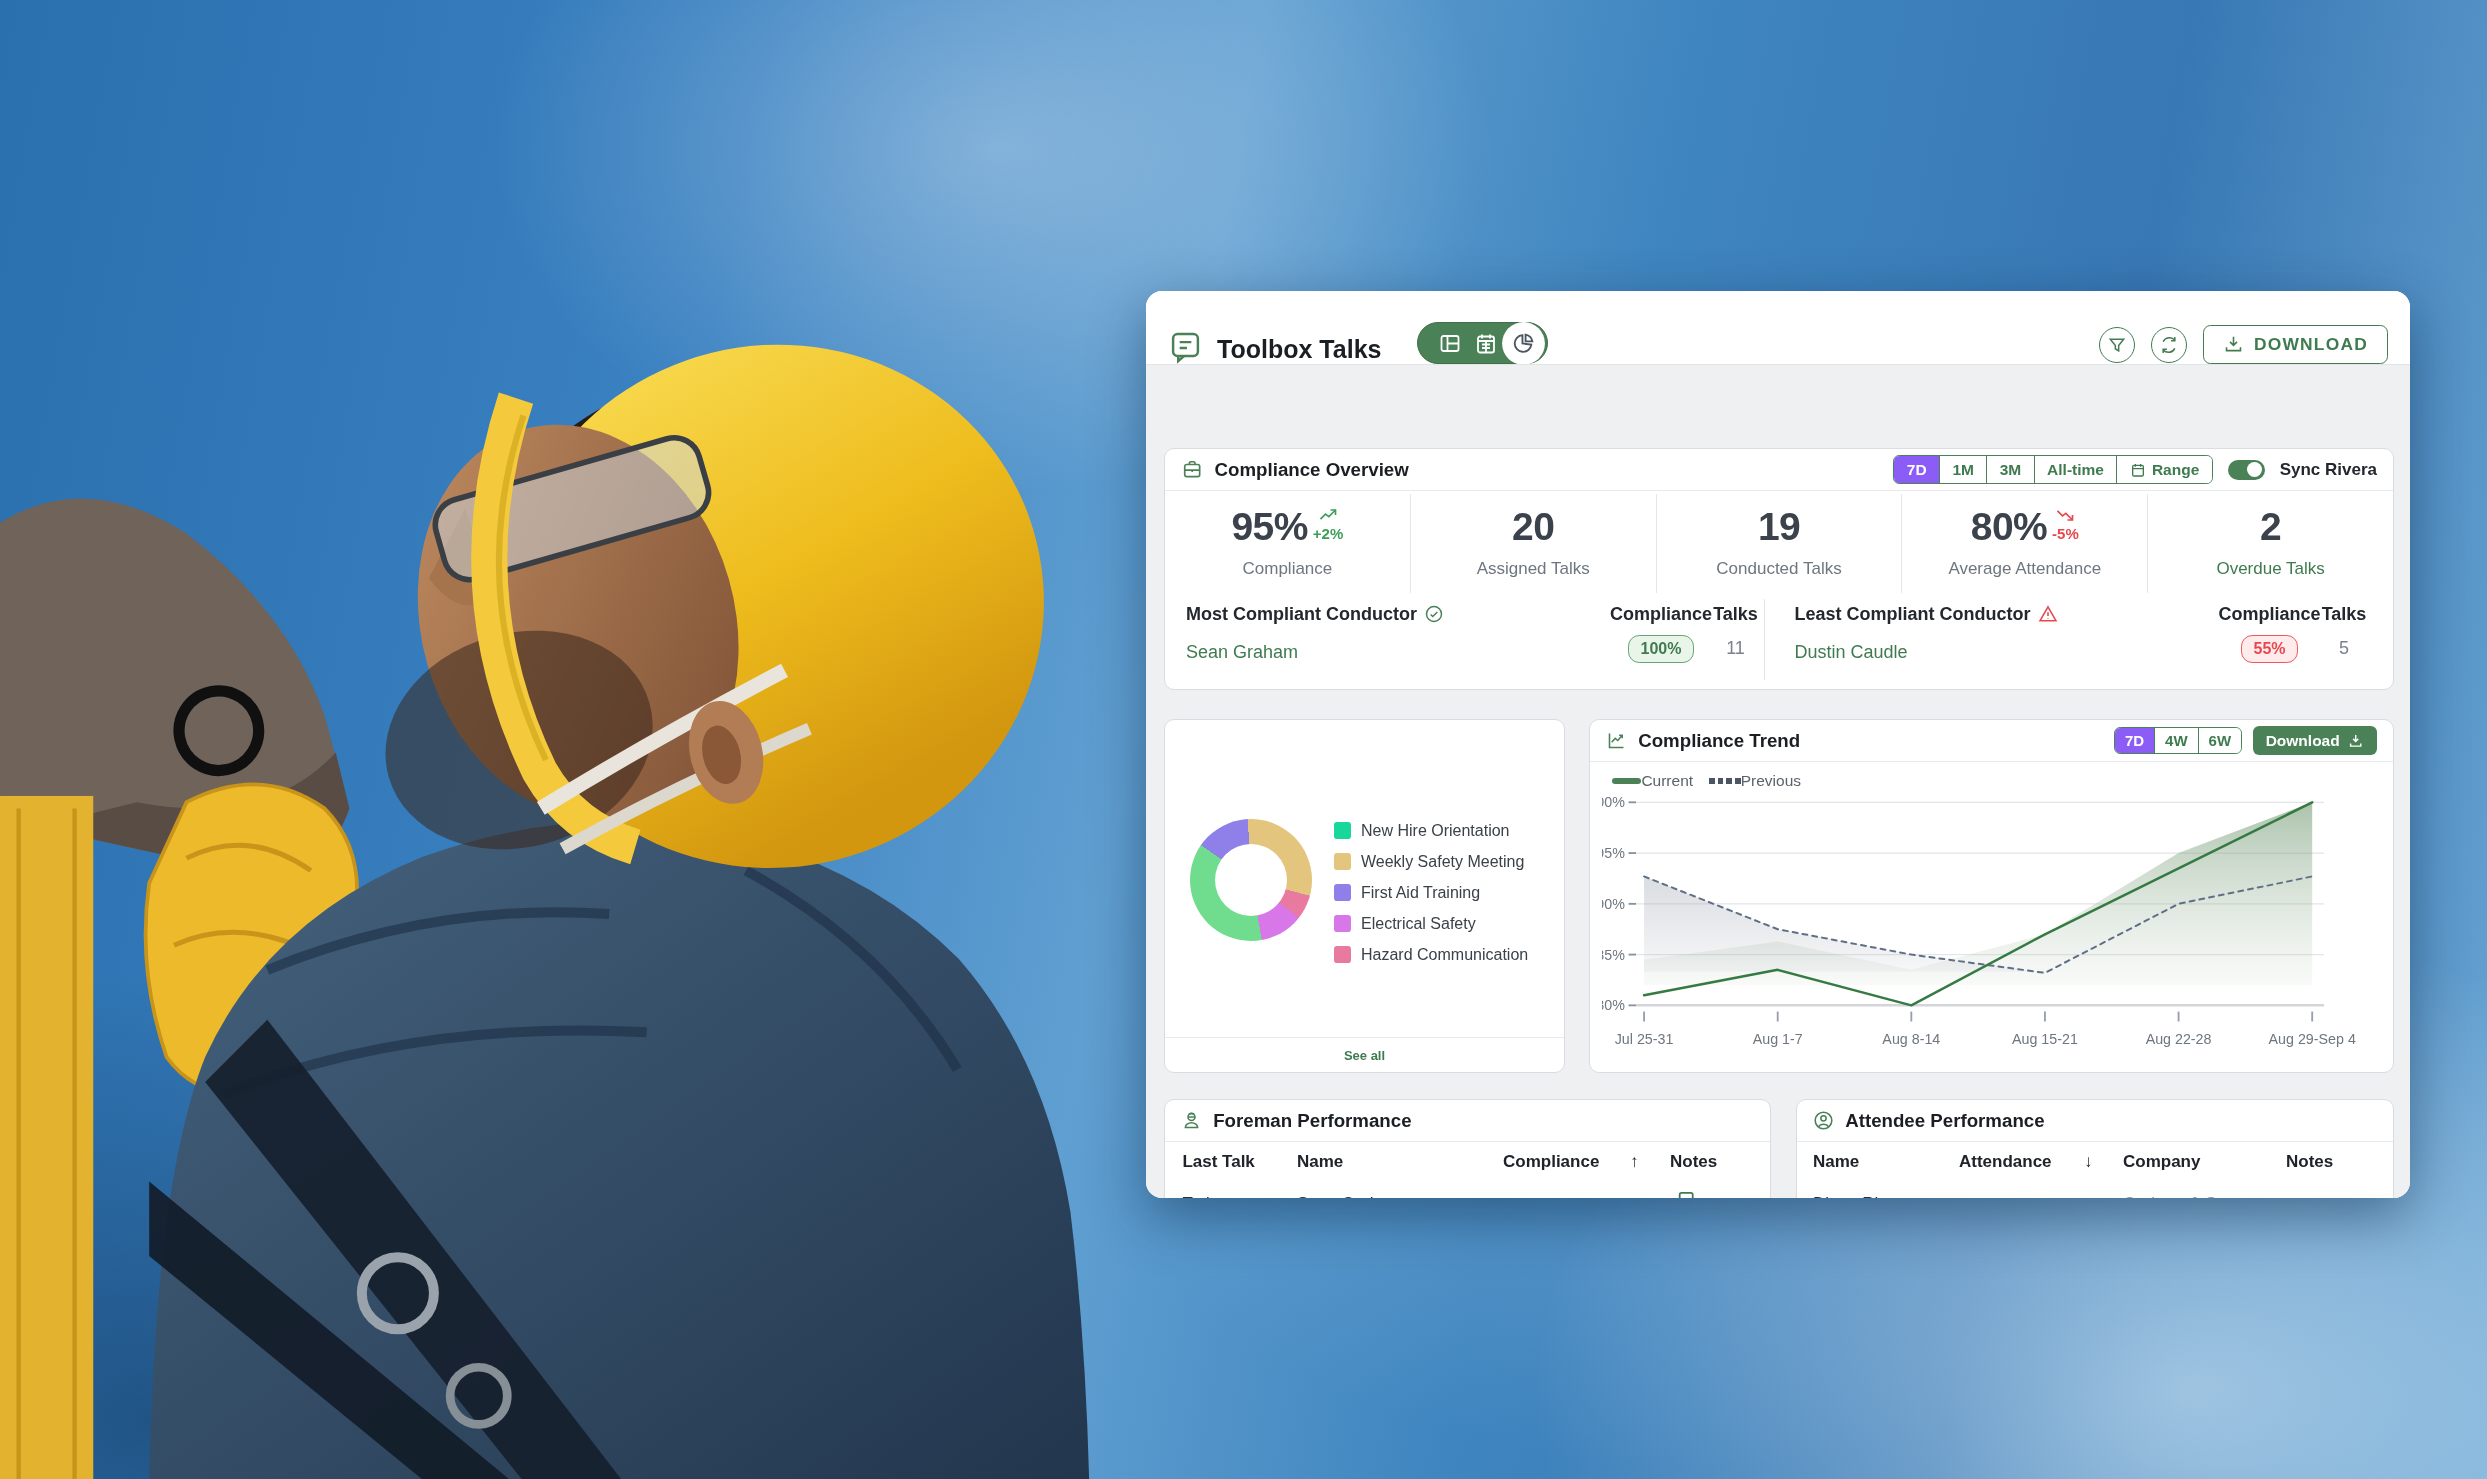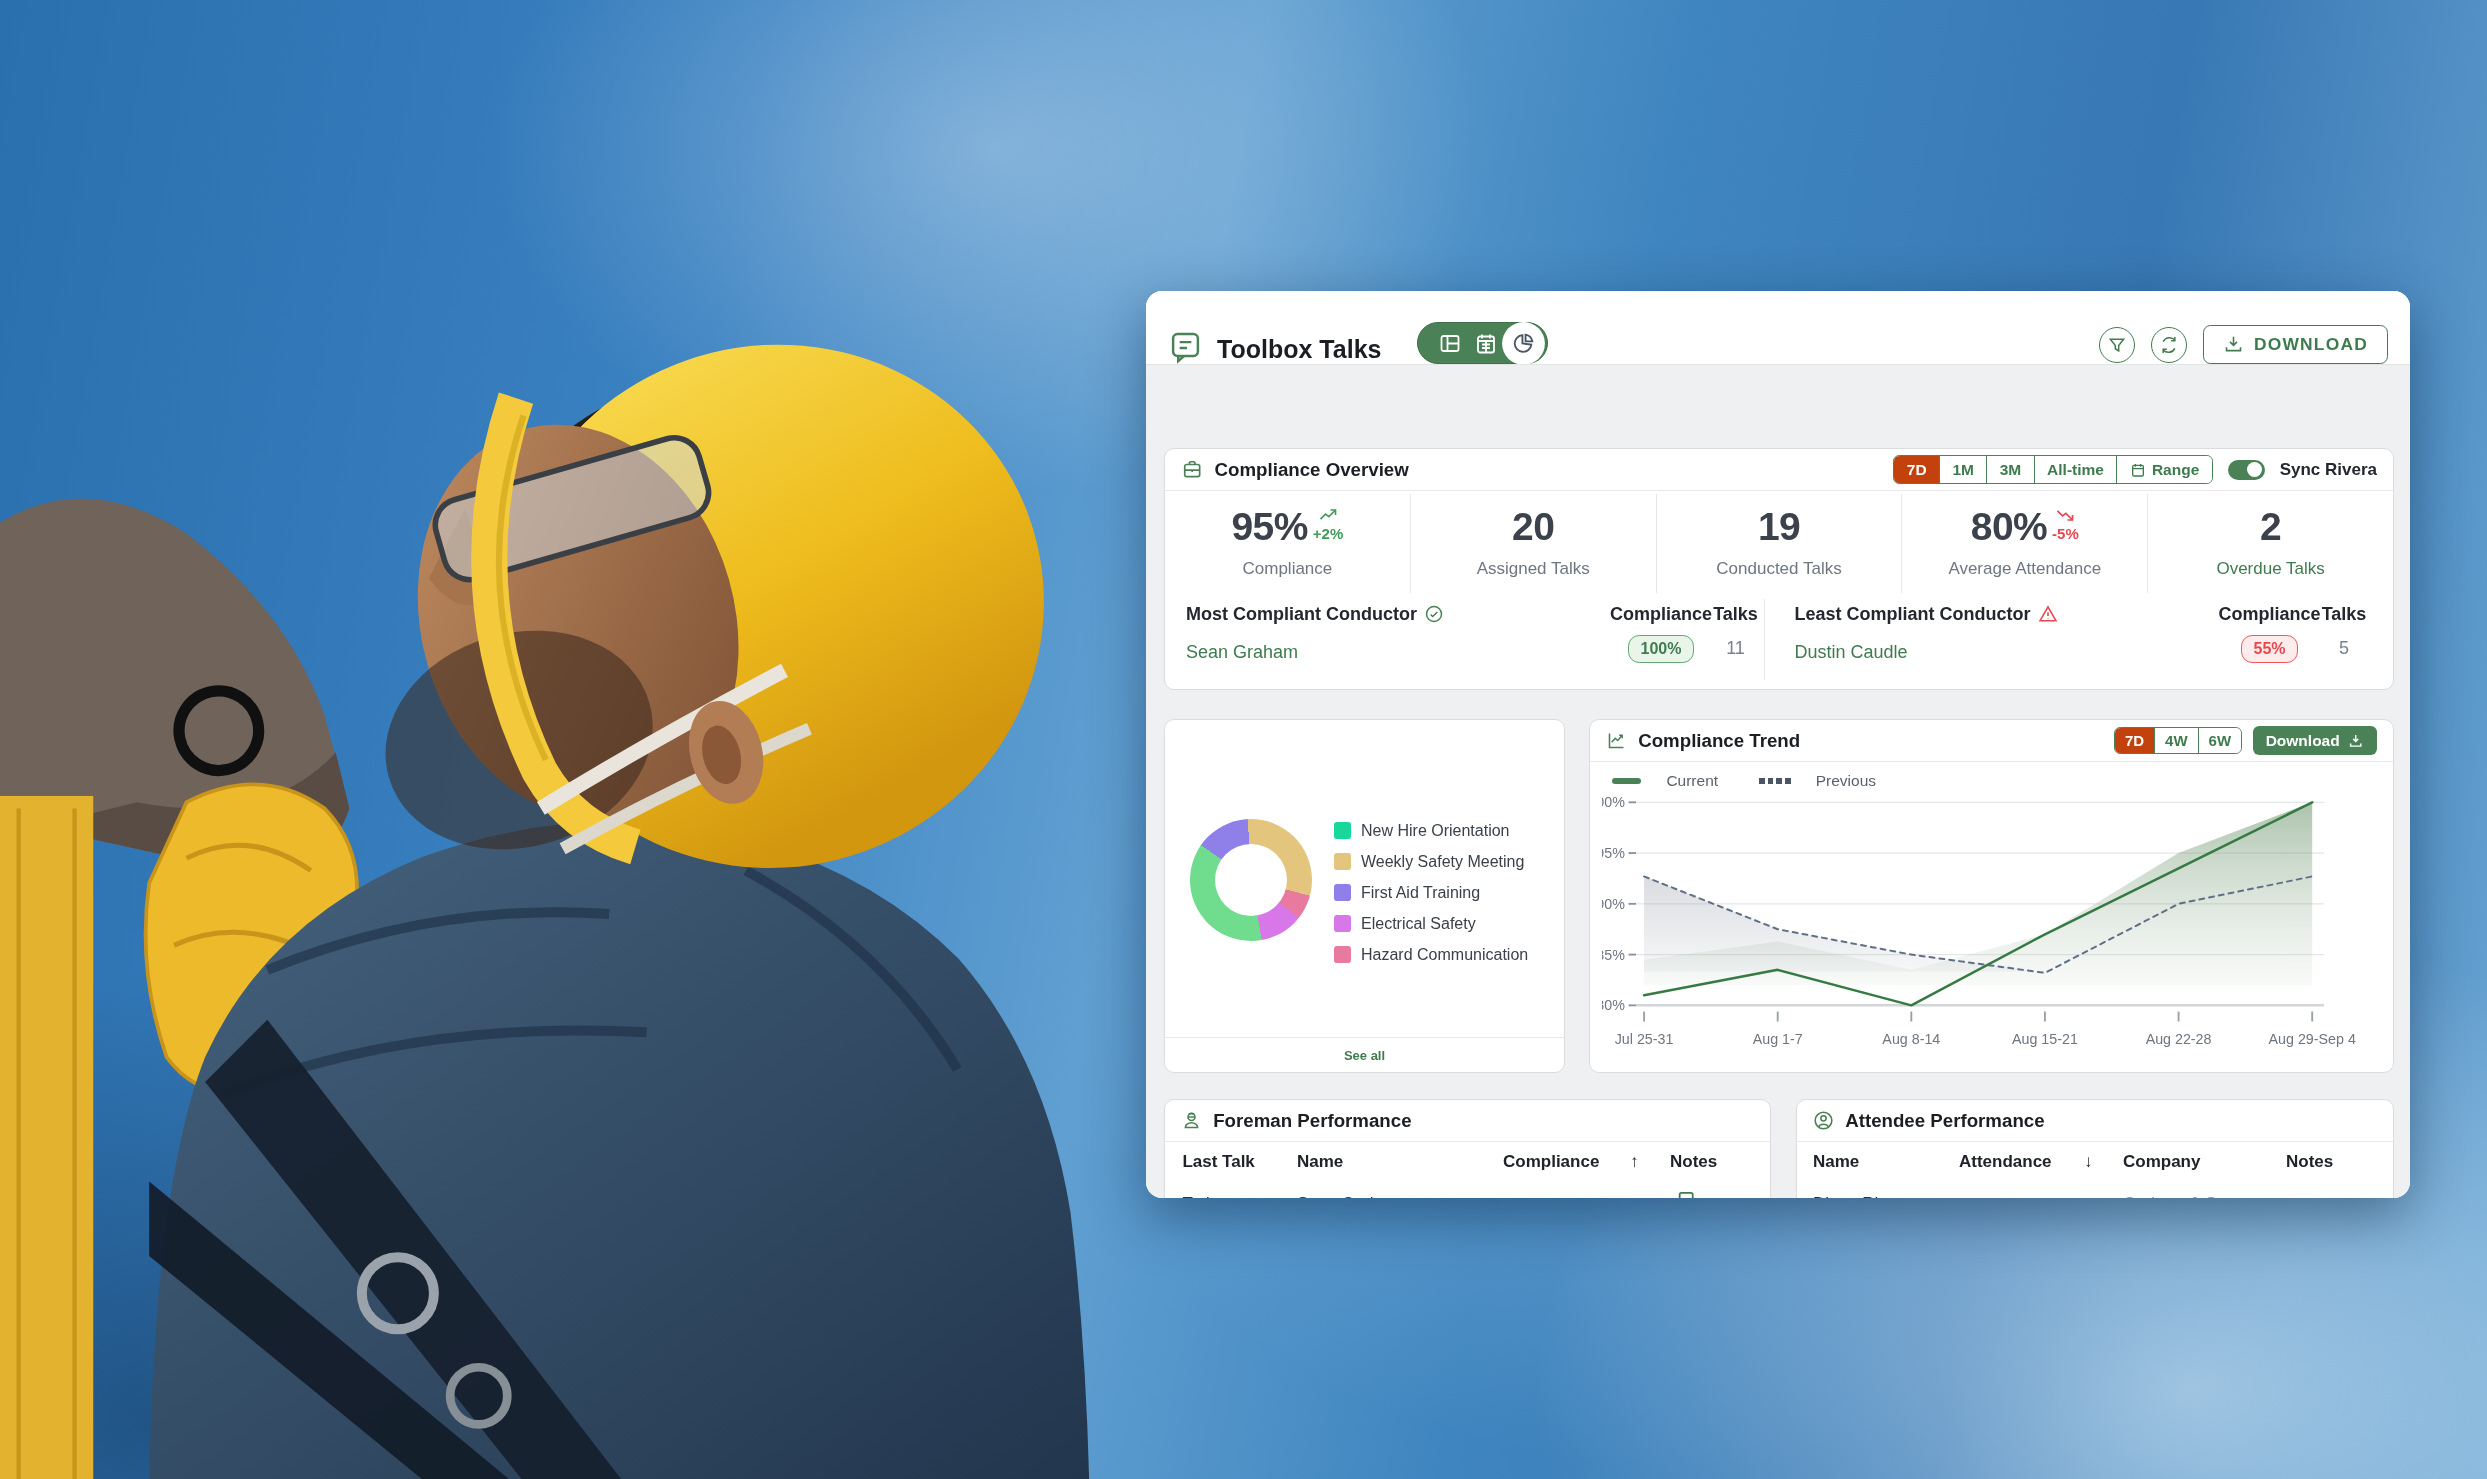--- a/index.html
+++ b/index.html
@@ -27,21 +27,21 @@
   .pbody{position:absolute;left:0;top:73px;right:0;bottom:0;background:#eef0f2;border-top:1.2px solid #e3e4e8;}
   .card{position:absolute;background:#fff;border:1.2px solid #dadce1;border-radius:10px;}
   .chead{height:41px;display:flex;align-items:center;padding:0 16px;border-bottom:1.2px solid #e8e9ec;gap:11.2px;}
   .ctitle{font-size:18.7px;font-weight:bold;color:#1b1f24;}
   
   .ov{left:18px;top:83px;width:1228px;height:240px;}
   .ovctrl{margin-left:auto;display:flex;align-items:center;gap:15px;}
   .seg{display:flex;align-items:center;border:1.6px solid #4a8156;border-radius:6.2px;overflow:hidden;background:#fff;}
   .seg .sbtn{padding:0 12.4px;height:27px;display:flex;align-items:center;gap:6.2px;font-size:15.5px;font-weight:bold;color:#3e7b4e;background:#fff;border:none;border-left:1.2px solid #4a8156;}
   .seg .sbtn:first-child{border-left:none;}
-  .seg .sbtn.sel{background:#c2410c;color:#fff;}
+  .seg .sbtn.sel{background:#8b5cf6;color:#fff;}
   .switch{width:37px;height:20px;border-radius:10px;background:#4a8156;position:relative;}
   .switch .knob{position:absolute;right:2.5px;top:2.5px;width:15px;height:15px;border-radius:50%;background:#fff;}
   .synclab{font-size:17px;color:#23272e;font-weight:bold;}
   .statrow{display:flex;height:99px;margin-top:2.5px;}
   .stat{flex:1;display:flex;flex-direction:column;align-items:center;justify-content:center;border-left:1.2px solid #e5e6ea;}
   .stat:first-child{border-left:none;}
   .statval{display:flex;align-items:flex-start;gap:5px;}
   .num{font-size:39px;font-weight:bold;color:#3b424b;letter-spacing:-0.6px;line-height:1;}
   .delta{display:flex;flex-direction:column;align-items:center;margin-top:-2.5px;}
   .dtext{font-size:15px;font-weight:bold;}
@@ -70,21 +70,21 @@
   .tlegend{position:absolute;left:169px;top:95px;}
   .titem{display:flex;align-items:center;gap:10px;height:31px;}
   .tsw{width:17px;height:17px;border-radius:3.1px;}
   .tlab{font-size:16px;color:#3a4149;}
   .seeall{position:absolute;left:0;right:0;bottom:0;height:34px;border-top:1.2px solid #e8e9ec;display:flex;align-items:center;justify-content:center;font-size:13px;color:#3e7b4e;font-weight:bold;}
   
   .tr{left:443px;top:354px;width:803px;height:352px;}
   .trctrl{margin-left:auto;display:flex;align-items:center;gap:11.2px;}
   .seg.small .sbtn{height:25px;font-size:15px;padding:0 10px;}
   .dl2{height:29px;background:#4a8156;border:none;border-radius:6.2px;color:#fff;font-size:15.5px;font-weight:bold;display:flex;align-items:center;gap:7.5px;padding:0 12.4px;}
-  .trleg{position:absolute;left:22.4px;top:52px;display:flex;align-items:center;gap:25px;font-size:15.5px;color:#5a626c;}
+  .trleg{position:absolute;left:22.4px;top:52px;display:flex;align-items:center;gap:0;font-size:15.5px;color:#5a626c;}
   .lsw{width:29px;height:6.8px;border-radius:3.7px;background:#4a8156;}
   .ldash{display:flex;gap:3.1px;margin-left:16px;}
   .ldash i{width:5.6px;height:5.6px;background:#4b5563;display:block;}
   .trsvg{position:absolute;left:12.4px;top:73px;}
   .trsvg text{font-family:"Liberation Sans",sans-serif;}
   
   .fm{left:18px;top:734px;width:605px;height:187px;}
   .at{left:650px;top:734px;width:596px;height:187px;}
   .thead{position:absolute;left:0;right:0;top:41px;height:36px;}
   .thead span{position:absolute;top:11.2px;font-size:17px;font-weight:bold;color:#20242a;}

